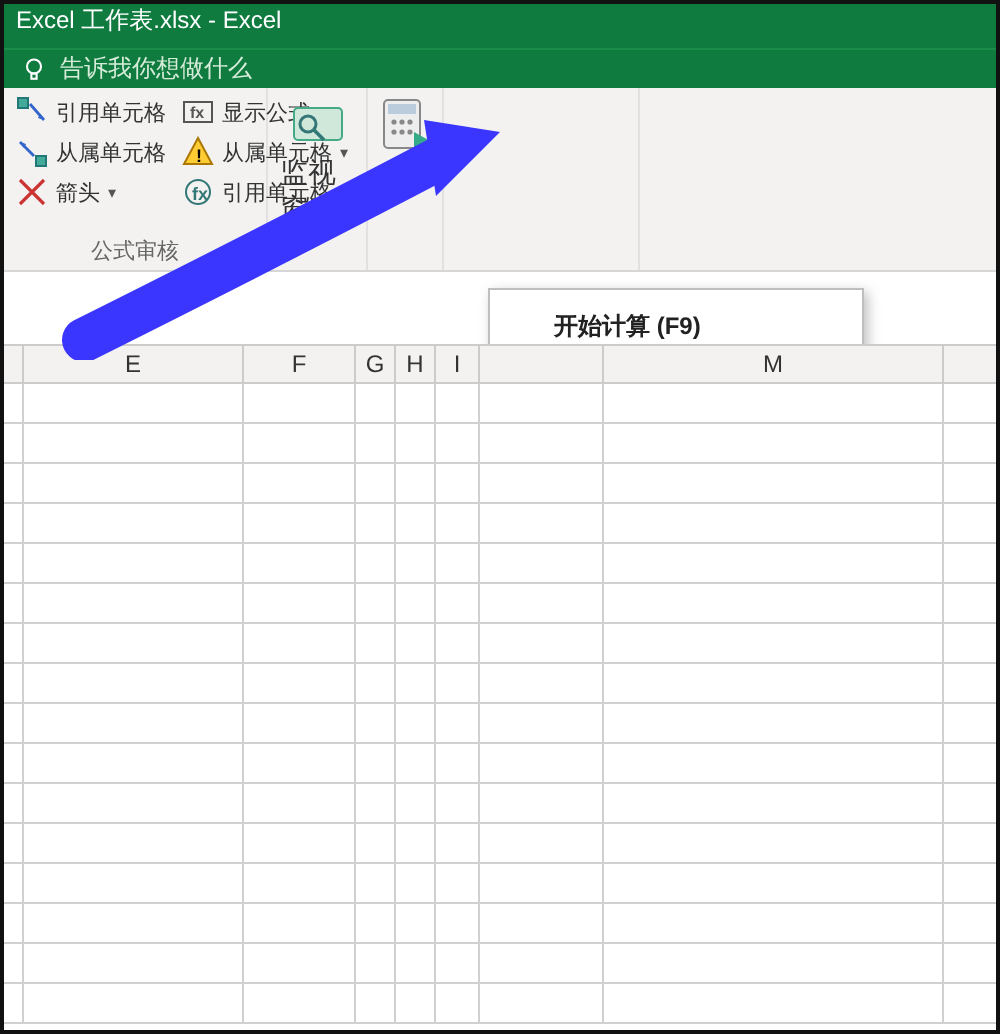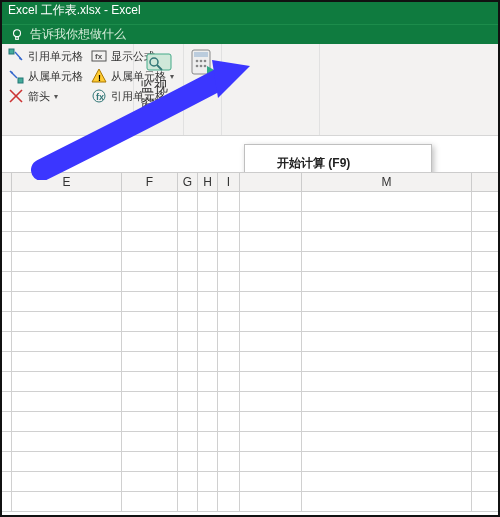--- a/index.html
+++ b/index.html
@@ -106,20 +106,21 @@
         </div>
         <div class="mini">
           <span class="ico"><svg viewBox="0 0 16 16">
                 <circle cx="8" cy="8" r="6" fill="none" stroke="#377"></circle>
                 <text x="5" y="12" font-size="9" fill="#377">fx</text>
               </svg></span>
           <span>引用单元格</span>
         </div>
       </div>
     </div>
+    <div class="group-label">公式审核</div>
   </div>
 
   <div class="group g-watch">
     <div class="bigbtn">
       <span class="bigico"><svg viewBox="0 0 28 28">
             <rect x="2" y="6" width="24" height="16" rx="2" fill="#cfe8d9" stroke="#4a8"></rect>
             <circle cx="9" cy="14" r="4" fill="none" stroke="#377" stroke-width="1.5"></circle>
             <path d="M12 17 L17 22" stroke="#377" stroke-width="1.8"></path>
           </svg></span>
       <span>监视窗口</span>

